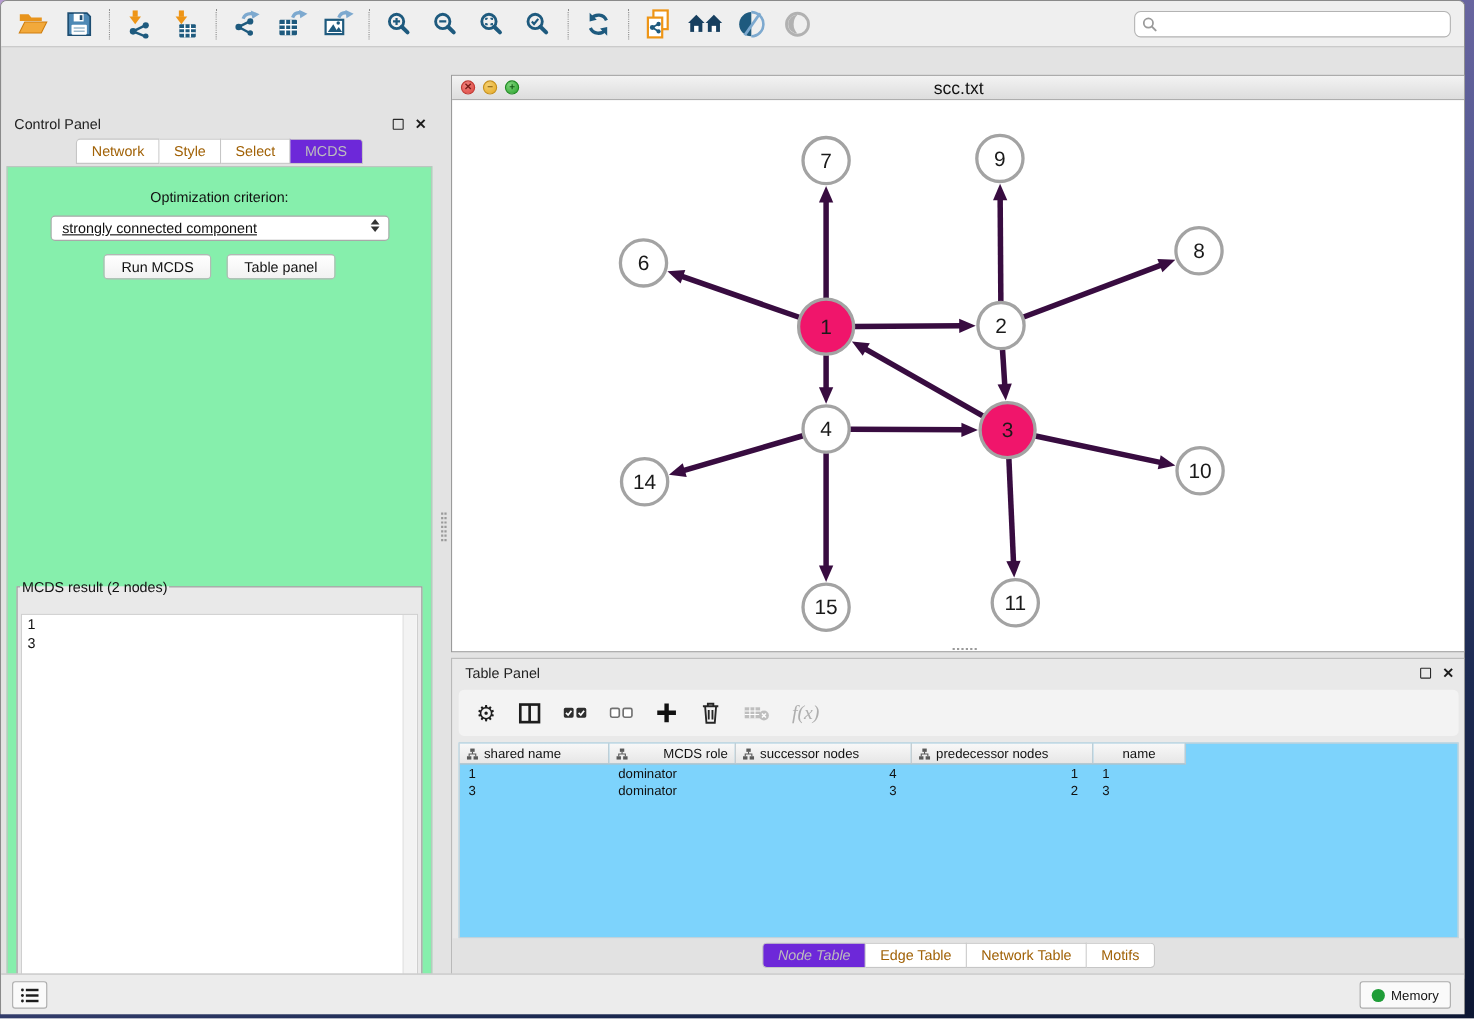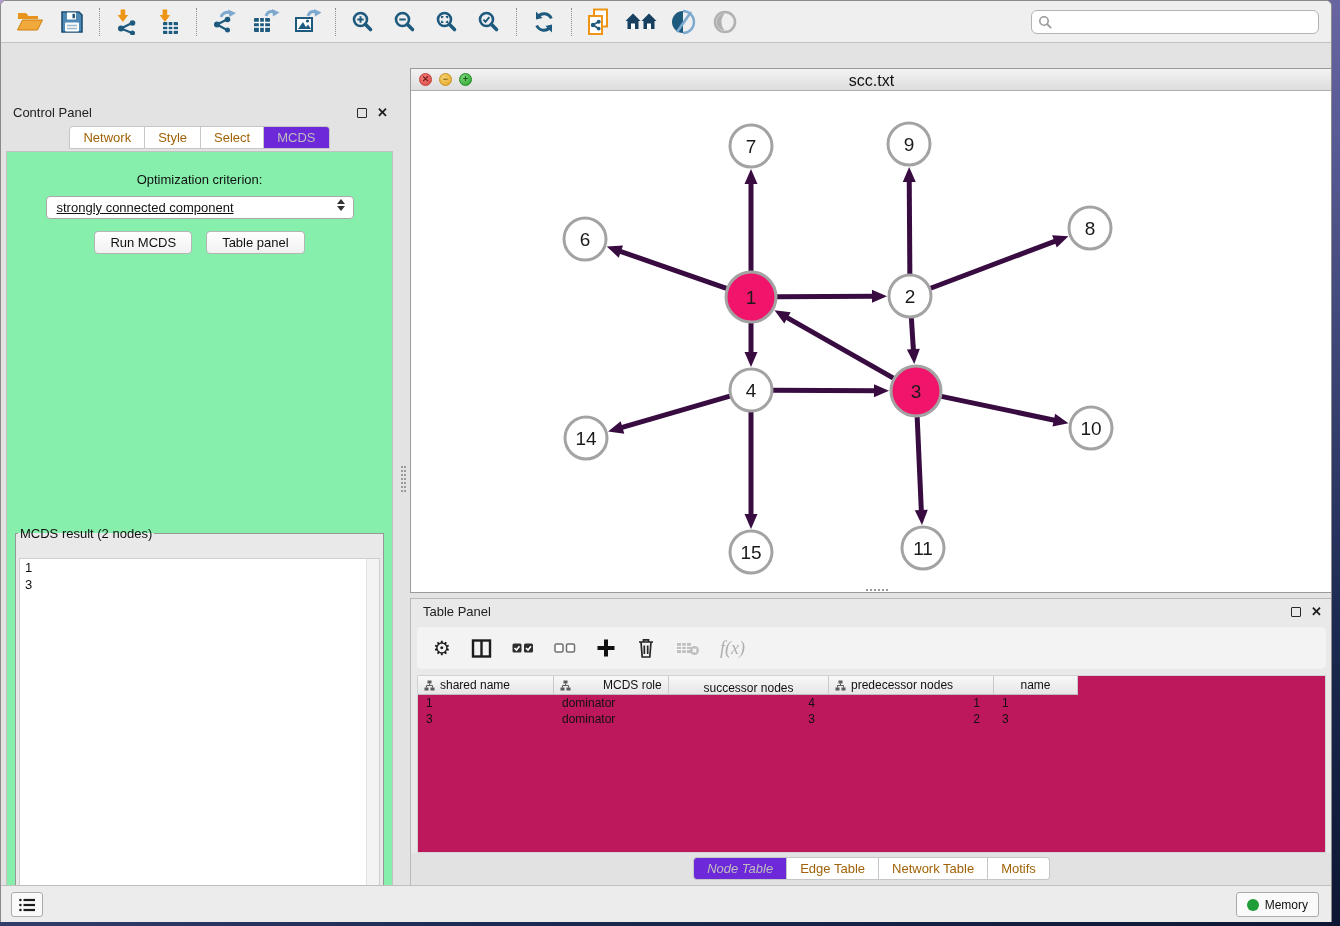--- a/index.html
+++ b/index.html
@@ -70,21 +70,21 @@
   .canvas { position:absolute; left:0; top:22px; right:0; bottom:0; }
   .hgrip { position:absolute; left:455px; bottom:-1px; width:22px; height:4px; border-top:2px dotted #9a9a9a; }
 
   
   .tpanel { position:absolute; left:409px; top:597px; width:923px; height:292px; background:#e9e9e9; border:1px solid #b9b9b9; }
   .tp-toolbar { position:absolute; left:6px; right:6px; top:28px; height:42px; background:#f3f3f3; border-radius:5px;
     display:flex; align-items:center; gap:20px; padding-left:16px; }
   .tico { display:flex; align-items:center; justify-content:center; }
   .gear-glyph { font-size:20px; color:#1d1d1d; font-family:"DejaVu Sans",sans-serif; line-height:1; }
   .fx { font-family:"Liberation Serif",serif; font-style:italic; font-size:18px; color:#aeaeae; }
-  .table-area { position:absolute; left:6px; right:6px; top:76px; bottom:36px; background:#be185d; border:1px solid #d2d2d2; }
+  .table-area { position:absolute; left:6px; right:6px; top:76px; bottom:36px; background:#7dd3fc; border:1px solid #d2d2d2; }
   .thead { display:flex; height:19px; }
   .th { display:flex; align-items:center; gap:5px; font-size:12px; color:#111; background:linear-gradient(#f8f8f8,#e6e6e6);
     border-right:1px solid #c9c9c9; border-bottom:1px solid #bdbdbd; padding:0 6px; overflow:hidden; }
   .th.center { justify-content:center; }
   .trow { display:flex; height:16px; }
   .td { font-size:12px; color:#111; padding:1px 8px 0 8px; overflow:hidden; white-space:nowrap; }
   .td.right { text-align:right; padding-right:14px; }
   .tp-footer { position:absolute; left:0; right:0; bottom:0; height:36px; background:#e2e2e2; display:flex; justify-content:center; align-items:flex-start; padding-top:4px; }
   .tp-footer .tab { border-radius:0; }
   .tp-footer .tab:first-child { border-radius:4px 0 0 4px;font-style:italic; }
@@ -449,21 +449,21 @@
             </div>
             <div class="th" style="width: 115px; gap: 32px;">
               <svg width="11" height="11" viewBox="0 0 11 11">
                 <rect x="3.5" y="0.5" width="4" height="3" fill="#5a5a5a"></rect>
                 <path d="M5.5 3.5v2 M2.5 7.5v-2h6v2" stroke="#5a5a5a" fill="none"></path>
                 <rect x="0.5" y="7.5" width="4" height="3" fill="#5a5a5a"></rect>
                 <rect x="6.5" y="7.5" width="4" height="3" fill="#5a5a5a"></rect>
               </svg>
               <span>MCDS role</span>
             </div>
-            <div class="th" style="width: 160px; flex-direction: column;">
+            <div class="th" style="width: 160px;">
               <svg width="11" height="11" viewBox="0 0 11 11">
                 <rect x="3.5" y="0.5" width="4" height="3" fill="#5a5a5a"></rect>
                 <path d="M5.5 3.5v2 M2.5 7.5v-2h6v2" stroke="#5a5a5a" fill="none"></path>
                 <rect x="0.5" y="7.5" width="4" height="3" fill="#5a5a5a"></rect>
                 <rect x="6.5" y="7.5" width="4" height="3" fill="#5a5a5a"></rect>
               </svg>
               <span>successor nodes</span>
             </div>
             <div class="th" style="width: 165px;">
               <svg width="11" height="11" viewBox="0 0 11 11">

